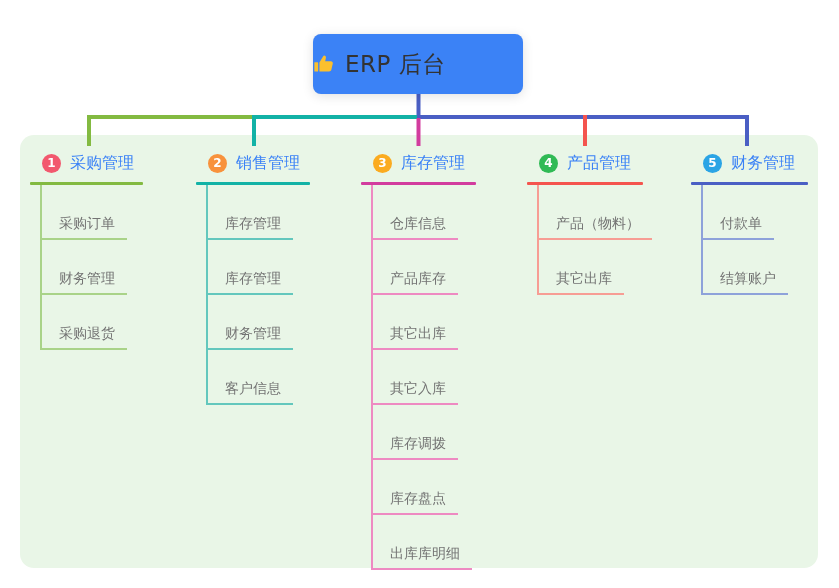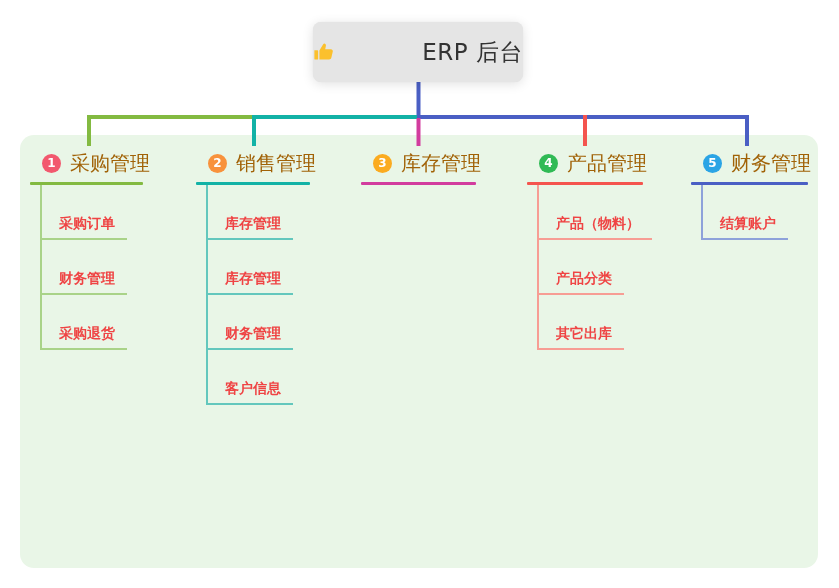--- a/index.html
+++ b/index.html
@@ -15,57 +15,56 @@
     width:798px; height:433px;
     background:var(--panel,#e9f6e7);
     border-radius:14px;
   }
   svg.connectors {
     position:absolute; left:0; top:0; width:839px; height:588px;
     pointer-events:none;
   }
   svg.connectors path { fill:none; stroke-width:4px; }
   .root-node {
-    position:absolute; left:313px; top:22px; width:210px; height:60px;
-    background:#e5e5e5; border-radius:8px;
+    position:absolute; left:313px; top:34px; width:210px; height:60px;
+    background:#3b82f6; border-radius:8px;
     box-shadow:0 2px 12px rgba(0,0,0,0.12), 0 0 1px rgba(0,0,0,0.08);
-    display:flex; align-items:center; justify-content:space-between; gap:10px;
+    display:flex; align-items:center; justify-content:flex-start; gap:10px;
     cursor:default;
   }
   .root-node .root-title {
     font-size:23px; font-weight:500; color:#333;
     letter-spacing:0.5px;
   }
   .branch { position:absolute; top:150px; }
   .branch-title-row {
     display:flex; align-items:center; gap:9px;
     height:26px; padding-left:12px;
   }
   .badge {
     width:19px; height:19px; border-radius:50%;
     background:var(--badge,#888);
     color:#fff; font-size:12px; font-weight:bold;
     display:flex; align-items:center; justify-content:center;
     flex:0 0 auto;
   }
-  .branch-label { font-size:20px; font-weight:500; color:#a16207; white-space:nowrap; }
+  .branch-label { font-size:16px; font-weight:500; color:#3b82f6; white-space:nowrap; }
   .title-underline { height:3px; background:var(--c,#888); margin-top:6px; border-radius:1px; }
   .children {
     margin-left:10px;
     border-left:2px solid var(--cl,#bbb);
   }
   .child {
     height:55px;
     display:flex; align-items:flex-end;
   }
   .child-label {
-    font-size:14px; color:#ef4444; white-space:nowrap;
+    font-size:14px; color:#737373; white-space:nowrap;
     padding:0 12px 5px 17px;
     border-bottom:2px solid var(--cl,#bbb);
-    font-weight:bold;
   }
   
   .b1 { left:30px;  width:113px; }
   .b2 { left:196px; width:114px; }
   .b3 { left:361px; width:115px; }
   .b4 { left:527px; width:116px; }
   .b5 { left:691px; width:117px; }
   .b1 .title-underline { width:113px; }
   .b2 .title-underline { width:114px; }
   .b3 .title-underline { width:115px; }
@@ -140,45 +139,68 @@
       </div>
   </div>
 </div>
 
 <div class="branch b3" style="--c: #d23c9e; --cl: #ee8ac2; --badge: #fbab20;">
   <div class="branch-title-row">
     <span class="badge">3</span>
     <span class="branch-label">库存管理</span>
   </div>
   <div class="title-underline"></div>
+  <div class="children">
+    <div class="child">
+        <span class="child-label">仓库信息</span>
+      </div>
+    <div class="child">
+        <span class="child-label">产品库存</span>
+      </div>
+    <div class="child">
+        <span class="child-label">其它出库</span>
+      </div>
+    <div class="child">
+        <span class="child-label">其它入库</span>
+      </div>
+    <div class="child">
+        <span class="child-label">库存调拨</span>
+      </div>
+    <div class="child">
+        <span class="child-label">库存盘点</span>
+      </div>
+    <div class="child">
+        <span class="child-label">出库库明细</span>
+      </div>
+  </div>
 </div>
 
 <div class="branch b4" style="--c: #f4544e; --cl: #f79d94; --badge: #30ba55;">
   <div class="branch-title-row">
     <span class="badge">4</span>
     <span class="branch-label">产品管理</span>
   </div>
   <div class="title-underline"></div>
   <div class="children">
     <div class="child">
         <span class="child-label">产品（物料）</span>
       </div>
     <div class="child">
-        <span class="child-label">产品分类</span>
-      </div>
-    <div class="child">
         <span class="child-label">其它出库</span>
       </div>
   </div>
 </div>
 
 <div class="branch b5" style="--c: #4a5fc4; --cl: #8ea2da; --badge: #2ba4e5;">
   <div class="branch-title-row">
     <span class="badge">5</span>
     <span class="branch-label">财务管理</span>
   </div>
   <div class="title-underline"></div>
   <div class="children">
     <div class="child">
+        <span class="child-label">付款单</span>
+      </div>
+    <div class="child">
         <span class="child-label">结算账户</span>
       </div>
   </div>
 </div>
 
 </body></html>

